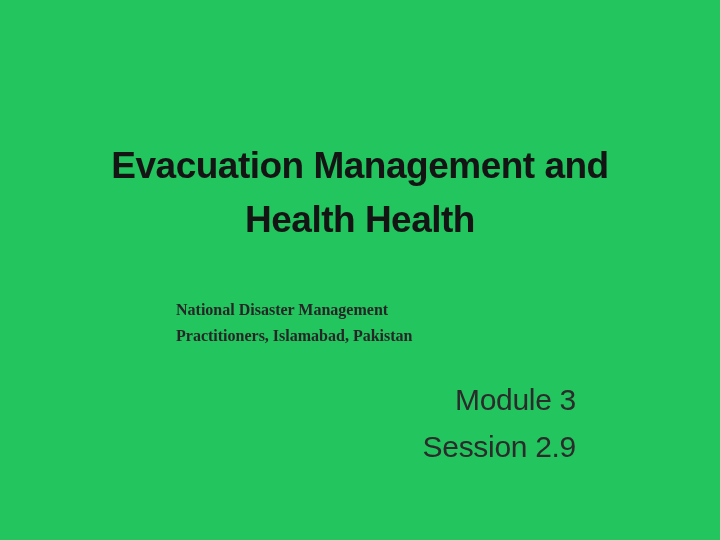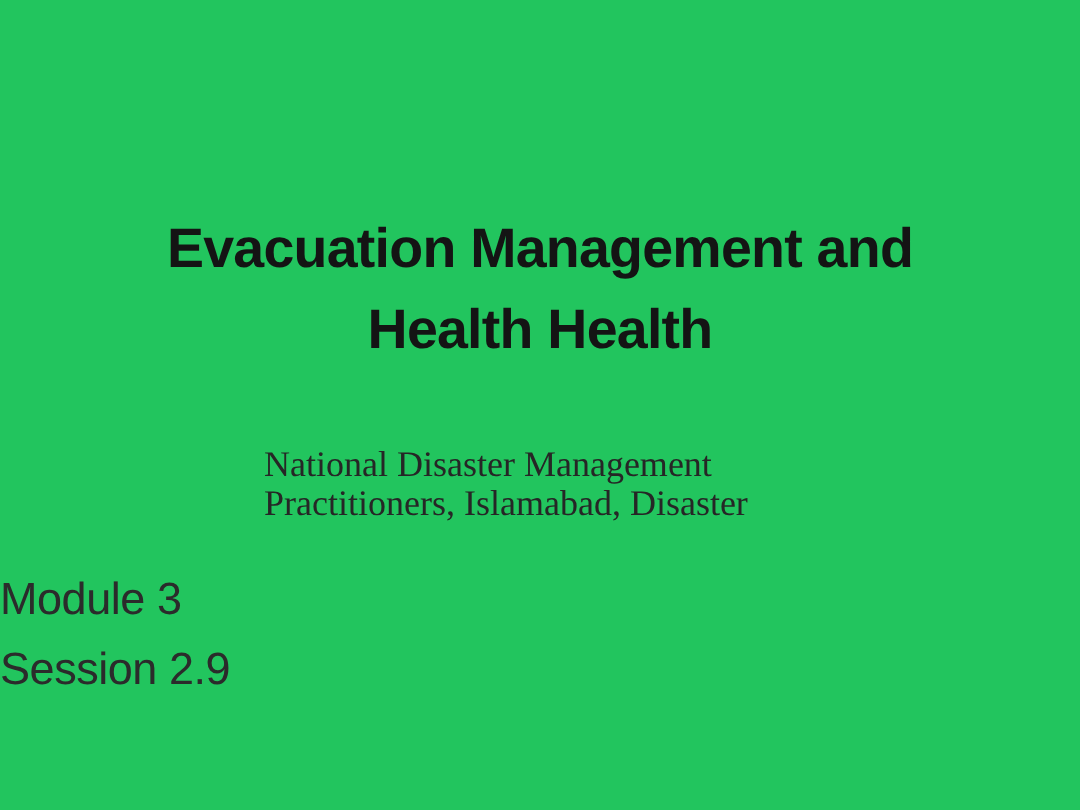--- a/index.html
+++ b/index.html
@@ -27,31 +27,31 @@
     line-height: 54px;
     color: #141414;
     letter-spacing: -0.5px;
   }
   .slide-subtitle {
     position: absolute;
     top: 297px;
     left: 176px;
     text-align: left;
     font-family: "Liberation Serif", "DejaVu Serif", serif;
-    font-weight: normal;
-    font-size: 24px;
+    font-weight: bold;
+    font-size: 16px;
     line-height: 26px;
     color: #262626;
   }
   .module-block {
     position: absolute;
     top: 376px;
     left: 0;
     width: 576px;
-    text-align: left;
+    text-align: right;
     font-family: "Liberation Sans", "DejaVu Sans", sans-serif;
     font-weight: normal;
     font-size: 30px;
     line-height: 47px;
     color: #2b2b2b;
     letter-spacing: -0.3px;
   }
   .line { display: block; }
 </style>
 </head>
@@ -59,21 +59,21 @@
 
 <div class="slide">
 
   <div class="slide-title">
     <span class="line">Evacuation Management and</span>
     <span class="line">Health Health</span>
   </div>
 
   <div class="slide-subtitle">
     <span class="line">National Disaster Management</span>
-    <span class="line">Practitioners, Islamabad, Disaster</span>
+    <span class="line">Practitioners, Islamabad, Pakistan</span>
   </div>
 
   <div class="module-block">
     <span class="line">Module 3</span>
     <span class="line">Session 2.9</span>
   </div>
 
 </div>
 
 </body></html>

